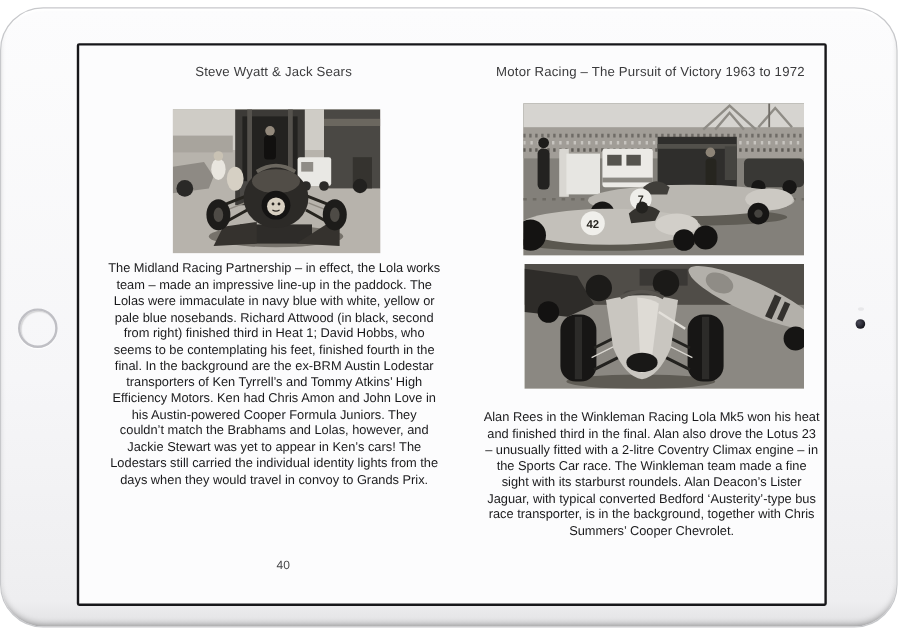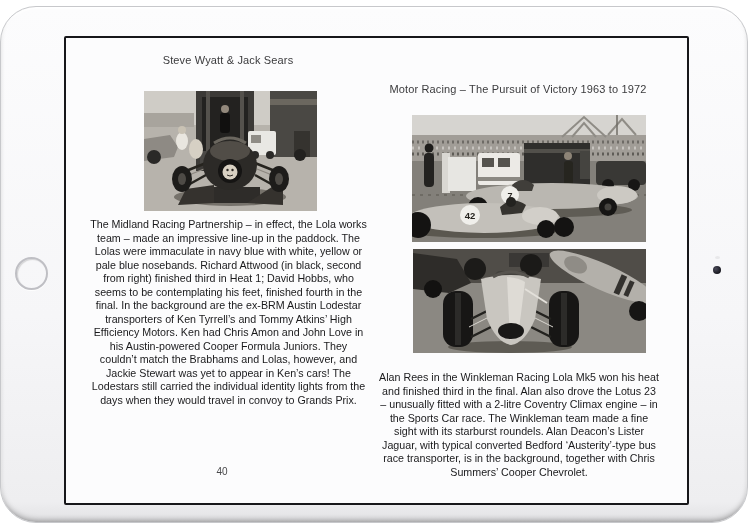--- a/index.html
+++ b/index.html
@@ -35,21 +35,21 @@
   }
 
   
   .screen{
     position:absolute;left:63px;top:29px;width:625px;height:469px;
     box-sizing:border-box;border:2px solid #17171a;border-radius:2px;
     background:#fcfcfd;
   }
   .page{position:absolute;top:0;height:465px;}
   .page-left{left:0;width:310px;}
-  .page-right{left:300px;width:311px;margin-top:29px;}
+  .page-right{left:324px;width:311px;}
 
   .running-head{
     position:absolute;font-size:11px;line-height:13px;color:#3b3b3d;
     text-align:center;letter-spacing:.15px;
   }
   .page-left  .running-head{left:26px;top:16px;width:272px;}
   .page-right .running-head{left:12px;top:16px;width:280px;}
 
   .photo{position:absolute;margin:0;overflow:hidden;background:#cfcdc8;}
   .photo svg{display:block;}
@@ -58,21 +58,21 @@
   .photo3{left:47px;top:182px;width:233px;height:104px;}
 
   .caption{
     position:absolute;margin:0;font-size:10.7px;line-height:13.5px;
     color:#1a1a1c;text-align:center;
   }
   .caption-left{left:24px;top:180px;width:277px;}
   .caption-right{left:12px;top:304px;width:282px;}
 
   .pagenum{position:absolute;font-size:10px;color:#48484a;text-align:center;}
-  .page-left  .pagenum{left:20px;top:428px;width:272px;}
+  .page-left  .pagenum{left:34px;top:428px;width:272px;}
   .page-right .pagenum{left:12px;top:428px;width:268px;}
 
   .roundel-num{font-family:"Liberation Sans",sans-serif;font-weight:bold;fill:#26241f;text-anchor:middle;}
 </style>
 </head>
 <body>
 
 <div class="stage">
   <div class="device">
 

